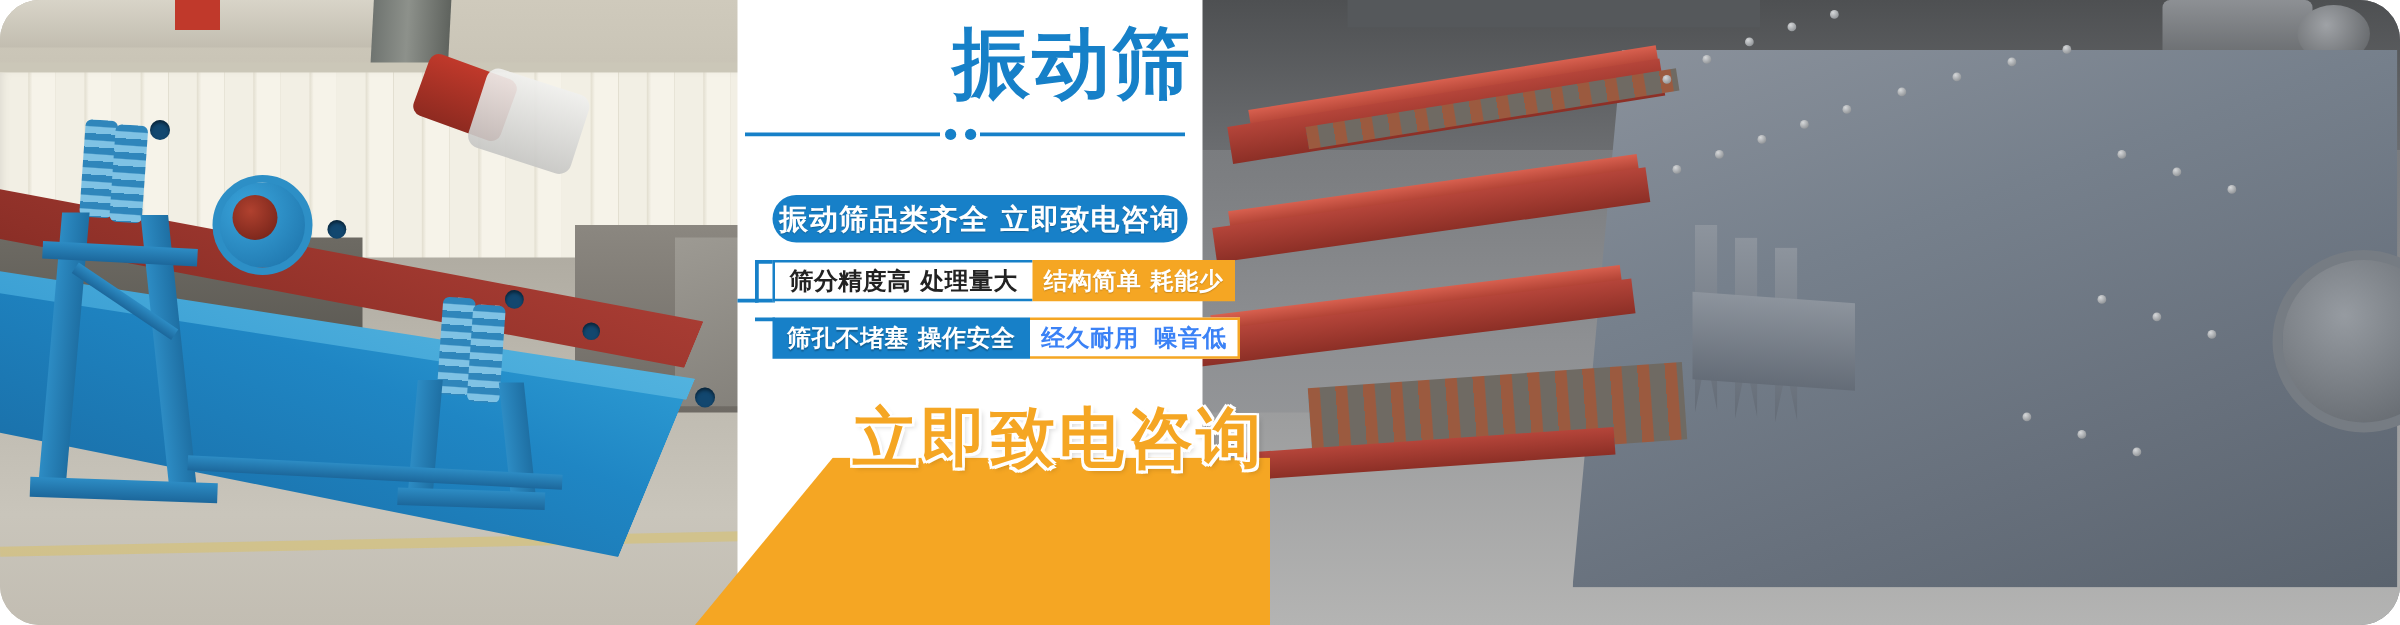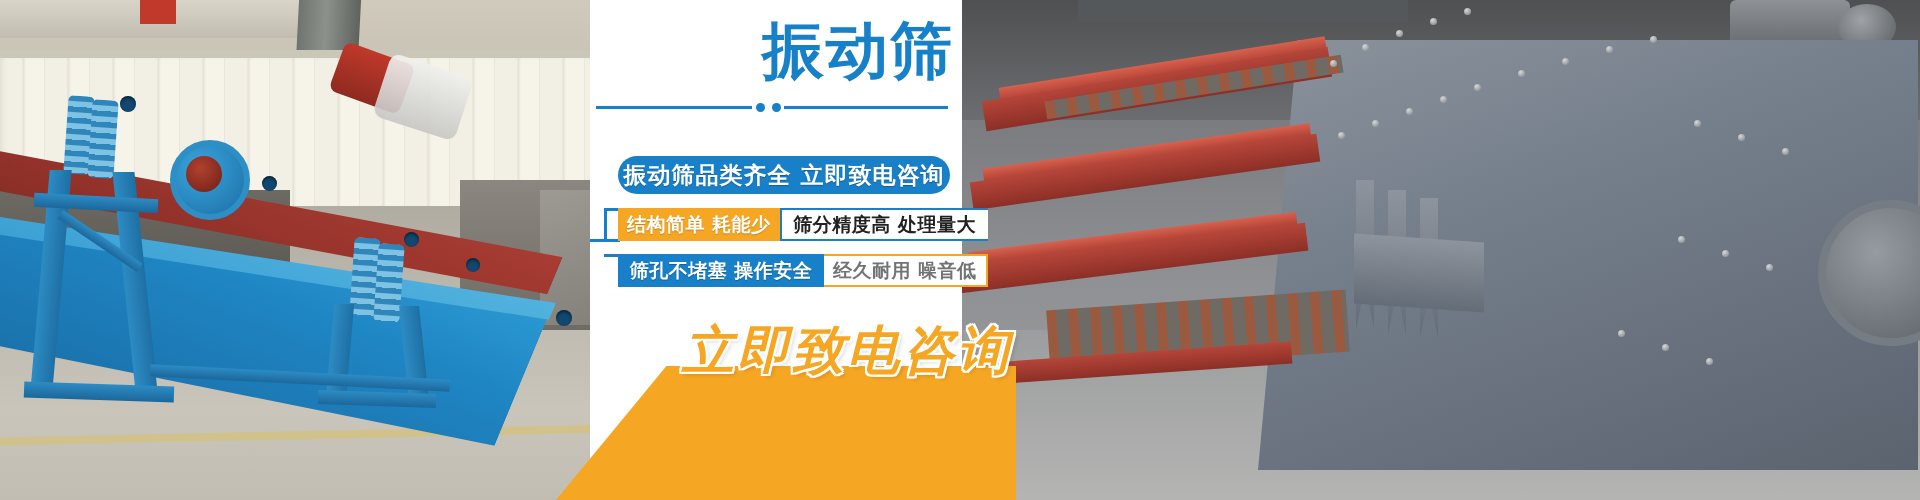--- a/index.html
+++ b/index.html
@@ -1,21 +1,21 @@
 <!DOCTYPE html>
 <html><head>
 <meta charset="utf-8">
 <style>
   html,body{margin:0;padding:0;}
   body{
     width:1920px;height:500px;overflow:hidden;
     font-family:"Liberation Sans","DejaVu Sans",sans-serif;
     background:#ffffff;
   }
-  #banner{position:relative;width:1920px;height:500px;overflow:hidden;background:#fff;}
+  #banner{position:relative;width:1920px;height:500px;overflow:hidden;background:#fff;border-radius:32px;}
 
   
   .photo-left{
     position:absolute;left:0;top:0;width:712px;height:500px;overflow:hidden;
     background:#b9b3a6;
   }
   .pl-wallupper{position:absolute;left:0;top:0;width:712px;height:205px;
     background:linear-gradient(180deg,#cfcabc 0%,#c6c1b3 40%,#bdb8aa 100%);}
   .pl-beam{position:absolute;left:296px;top:-6px;width:62px;height:130px;
     background:linear-gradient(90deg,#6f7470,#8d918b 45%,#5f635e);transform:skewX(-3deg);}
@@ -153,21 +153,21 @@
     font-family:"DejaVu Serif","Liberation Serif",serif;
     font-size:19px;font-weight:bold;letter-spacing:.5px;padding:0 9px;
   }
   
   .row1{left:28px;top:208px;width:332px;}
   .row1 .c1{flex:0 0 188px;border:2px solid #1780c8;border-right:none;background:#fff;color:#222;}
   .row1 .c2{flex:1;background:#f5a623;color:#ffffff;text-shadow:0 1px 1px rgba(0,0,0,.2);}
   
   .row2{left:28px;top:254px;width:332px;}
   .row2 .c1{flex:0 0 188px;background:#1780c8;color:#ffffff;text-shadow:0 1px 1px rgba(0,0,0,.25);}
-  .row2 .c2{flex:1;border:2px solid #f5a623;border-left:none;background:#fff;color:#737373;}
+  .row2 .c2{flex:1;border:2px solid #f5a623;border-left:none;background:#fff;color:#3b82f6;font-family:Liberation Mono, monospace;}
 
   
   .elbow{position:absolute;}
   .elbow i{position:absolute;background:#1780c8;display:block;}
 
   .brand{
     position:absolute;left:0;right:10px;top:292px;text-align:right;
     font-family:"DejaVu Sans","Liberation Sans",sans-serif;
     font-size:26px;font-weight:bold;color:#1780c8;letter-spacing:1px;white-space:nowrap;
   }
@@ -180,21 +180,20 @@
   }
   .cta{
     position:absolute;left:560px;top:316px;width:452px;height:64px;
     text-align:right;padding-right:6px;
     font-family:"DejaVu Serif","Liberation Serif",serif;
     font-size:52px;font-weight:bold;color:#f5a623;letter-spacing:3px;white-space:nowrap;
     text-shadow:
       2px 0 0 #fff,-2px 0 0 #fff,0 2px 0 #fff,0 -2px 0 #fff,
       2px 2px 0 #fff,-2px 2px 0 #fff,2px -2px 0 #fff,-2px -2px 0 #fff,
       3px 3px 4px rgba(0,0,0,.15);
-    font-style: italic;
   }
 </style>
 </head>
 <body>
 
 <div id="banner">
 
   <div class="photo-left">
     <div class="pl-wallupper"></div>
     <div class="pl-beam2"></div>
@@ -310,22 +309,22 @@
 
       <div class="pill">振动筛品类齐全  立即致电咨询</div>
 
       <div class="elbow" style="left:0px;top:208px;width:30px;height:44px;">
         <i style="left:14px;top:0px;width:3px;height:34px;"></i>
         <i style="left:14px;top:31px;width:16px;height:3px;"></i>
         <i style="left:0px;top:31px;width:16px;height:3px;"></i>
         <i style="left:14px;top:0px;width:16px;height:3px;"></i>
       </div>
       <div class="featrow row1">
+        <div class="cell c1">筛分精度高 处理量大</div>
         <div class="cell c2">结构简单  耗能少</div>
-        <div class="cell c1">筛分精度高 处理量大</div>
       </div>
 
       <div class="elbow" style="left:0px;top:254px;width:30px;height:44px;">
         <i style="left:14px;top:0px;width:16px;height:3px;"></i>
       </div>
       <div class="featrow row2">
         <div class="cell c1">筛孔不堵塞 操作安全</div>
         <div class="cell c2">经久耐用  噪音低</div>
       </div>
 

